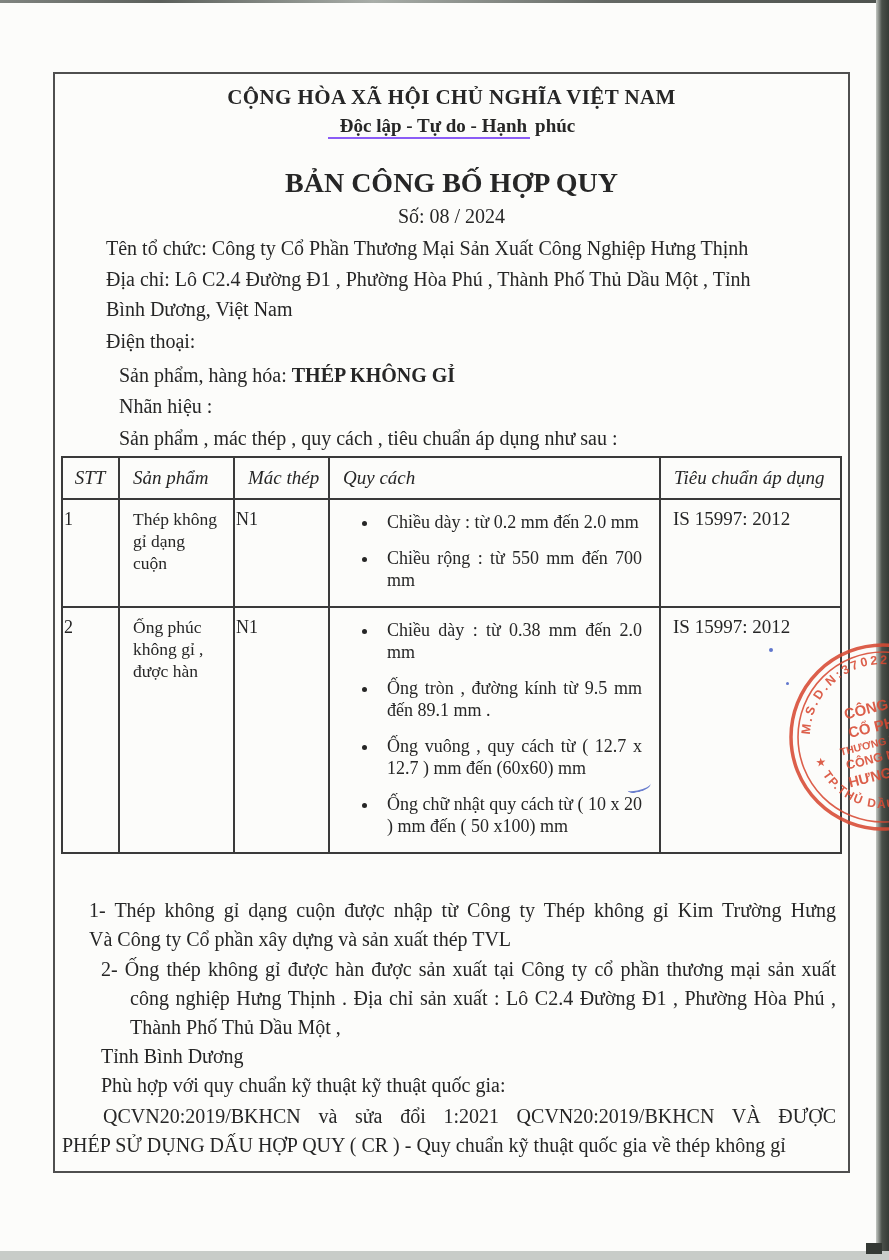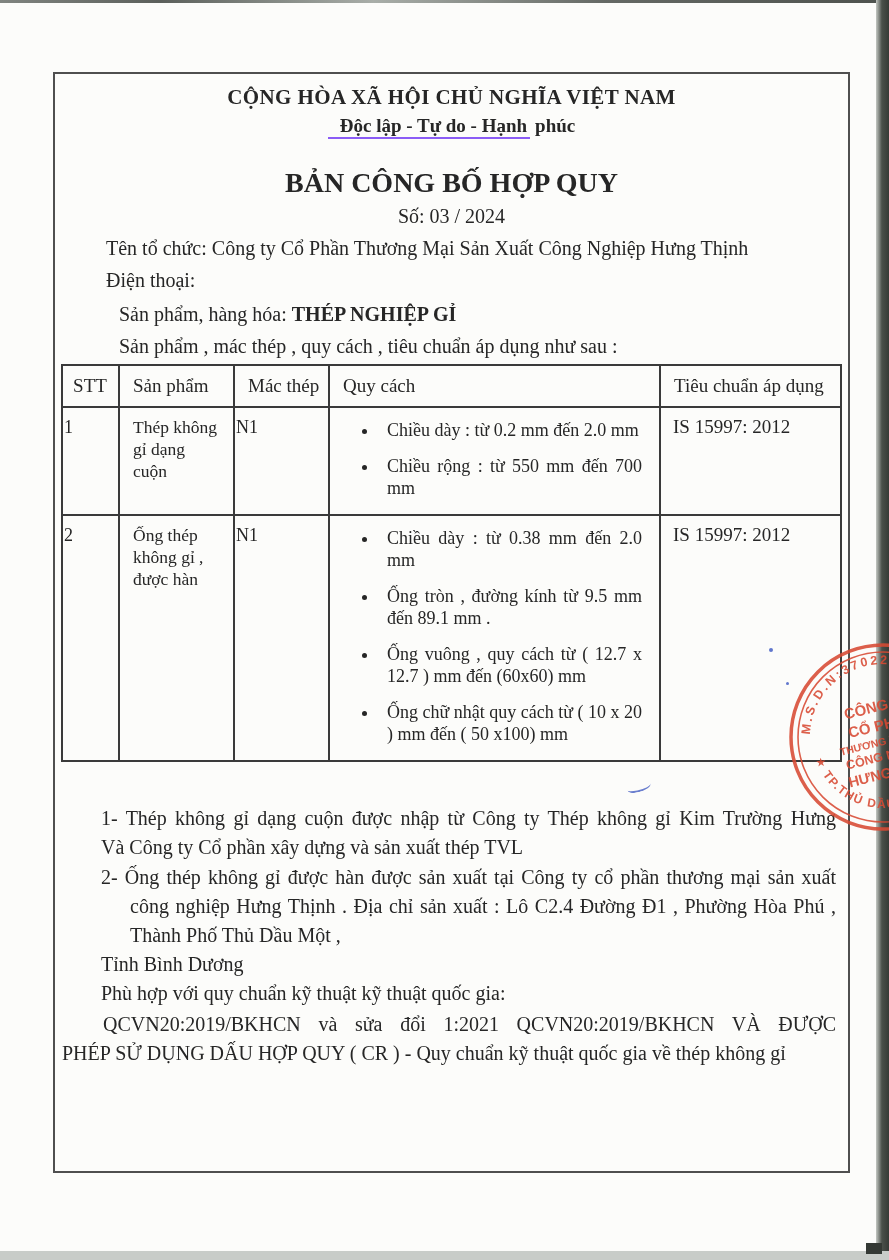--- a/index.html
+++ b/index.html
@@ -40,33 +40,33 @@
   .line { display:block; white-space:nowrap; }
 
   table.spec {
     margin-left:6px; margin-top:3px;
     border-collapse:collapse; table-layout:fixed; width:779px;
     font-size:18px; line-height:22px;
   }
   table.spec col.c1{width:57px} table.spec col.c2{width:115px} table.spec col.c3{width:95px}
   table.spec col.c4{width:331px} table.spec col.c5{width:181px}
   table.spec th, table.spec td { border:2px solid #3a3a3a; vertical-align:top; font-weight:normal; text-align:left; }
-  table.spec thead tr { height:42px; }
+  table.spec thead tr { height:42px;font-style:italic; }
   table.spec thead th { vertical-align:middle; padding-left:13px; font-size:19px; }
   table.spec thead th.cc { text-align:center; padding-left:0; }
   tr.r1 { height:99px; } tr.r2 { height:231px; }
   td.num { text-align:center; padding-top:8px; }
   td.prod { padding:8px 12px 0 13px; font-size:17.5px; text-align:justify; }
   td.grade { text-align:center; padding-top:8px; }
   td.std { padding:8px 8px 0 12px; font-size:19px; }
   td.specs ul { margin:10px 0 0 0; padding:0 16px 0 48px; }
   td.specs li { padding-left:8px; margin-bottom:14px; text-align:justify; }
 
   .notes { font-size:20px; line-height:29px; }
-  .note1 { margin-top:42px !important; padding-left:46px; padding-right:12px; }
+  .note1 { margin-top:42px !important; padding-left:34px; padding-right:12px; }
   .note2 { margin-top:1px  !important; padding-left:46px; padding-right:12px; }
   .note2 .ind { margin-left:29px; }
   .jl { text-align:justify; text-align-last:justify; }
   .province, .conform { padding-left:46px; }
   .qcvn { margin-top:2px !important; padding-left:7px; padding-right:12px; }
   .qcvn .first { margin-left:41px; }
 
   .stamp { position:absolute; left:773px; top:627px; width:220px; height:220px;
     font-family:"Liberation Sans","DejaVu Sans",sans-serif; opacity:.88; }
 
@@ -85,26 +85,31 @@
   <div class="edge-right"></div>
   <div class="edge-bottom"></div>
   <div class="edge-corner"></div>
 
   <div class="frame">
 
     <p class="country c b">CỘNG HÒA XÃ HỘI CHỦ NGHĨA VIỆT NAM</p>
     <p class="motto c b"><span class="u">Độc lập - Tự do - Hạnh</span><span class="tail">phúc</span></p>
 
     <p class="doc-title c b">BẢN CÔNG BỐ HỢP QUY</p>
-    <p class="doc-no c">Số: 03 / 2024</p>
+    <p class="doc-no c">Số: 08 / 2024</p>
 
     <p class="p mt4">Tên tổ chức: Công ty Cổ Phần Thương Mại Sản Xuất Công Nghiệp Hưng Thịnh</p>
+    <p class="p mt1">
+      <span class="line">Địa chỉ: Lô C2.4 Đường Đ1 , Phường Hòa Phú , Thành Phố Thủ Dầu Một , Tỉnh</span>
+      <span class="line">Bình Dương, Việt Nam</span>
+    </p>
     <p class="p mt2">Điện thoại:</p>
 
-    <p class="p p2 mt4"><span>Sản phẩm, hàng hóa:</span> <span class="b">THÉP NGHIỆP GỈ</span></p>
+    <p class="p p2 mt4"><span>Sản phẩm, hàng hóa:</span> <span class="b">THÉP KHÔNG GỈ</span></p>
+    <p class="p p2 mt1">Nhãn hiệu :</p>
     <p class="p p2 mt2">Sản phẩm , mác thép , quy cách , tiêu chuẩn áp dụng như sau :</p>
 
     <table class="spec">
       <colgroup>
           <col class="c1">
           <col class="c2">
           <col class="c3">
           <col class="c4">
           <col class="c5">
         </colgroup>
@@ -125,21 +130,21 @@
           <td class="specs">
             <ul>
               <li>Chiều dày : từ 0.2 mm đến 2.0 mm</li>
               <li>Chiều rộng : từ 550 mm đến 700 mm</li>
             </ul>
           </td>
           <td class="std">IS 15997: 2012</td>
         </tr>
         <tr class="r2">
           <td class="num">2</td>
-          <td class="prod">Ống thép không gỉ , được hàn</td>
+          <td class="prod">Ống phúc không gỉ , được hàn</td>
           <td class="grade">N1</td>
           <td class="specs">
             <ul>
               <li>Chiều dày : từ 0.38 mm đến 2.0 mm</li>
               <li>Ống tròn , đường kính từ 9.5 mm đến 89.1 mm .</li>
               <li>Ống vuông , quy cách từ ( 12.7 x 12.7 ) mm đến (60x60) mm</li>
               <li>Ống chữ nhật quy cách từ ( 10 x 20 ) mm đến ( 50 x100) mm</li>
             </ul>
           </td>
           <td class="std">IS 15997: 2012</td>

